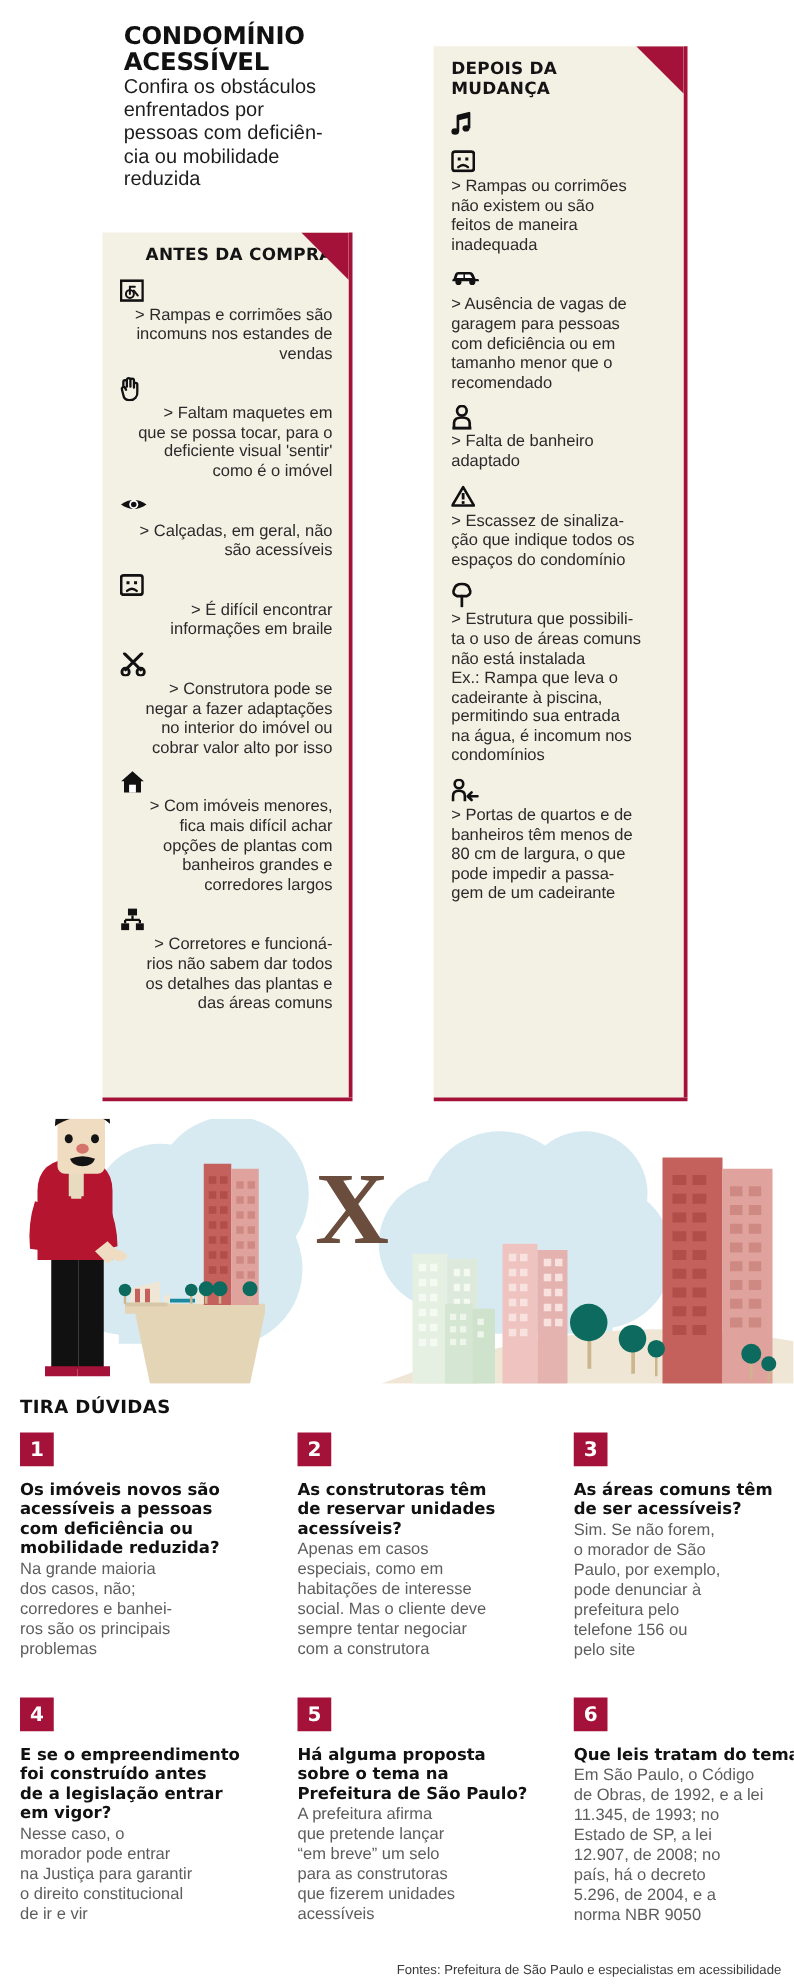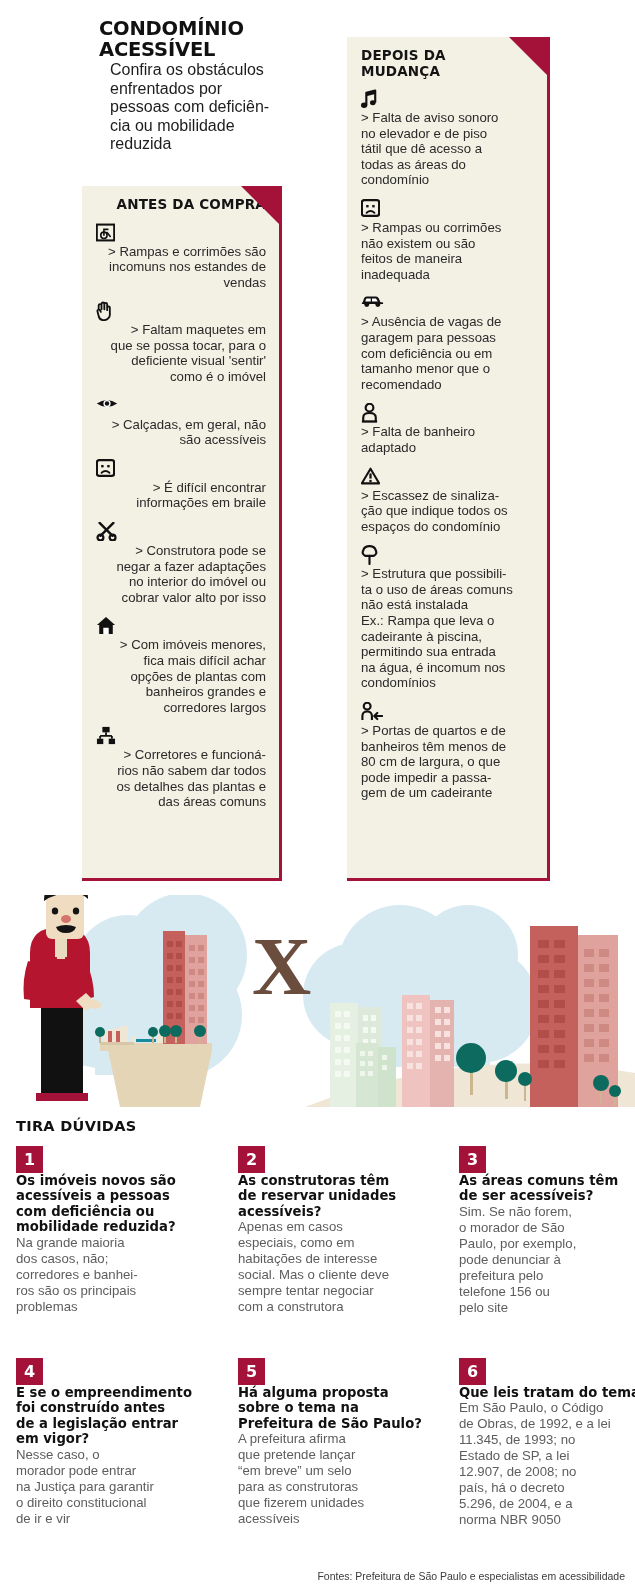--- a/index.html
+++ b/index.html
@@ -16,21 +16,20 @@
   #title-block{position:absolute;left:99px;top:18px;width:180px;}
   #main-title{
     font-size:19.5px;line-height:21px;font-weight:bold;
     letter-spacing:-0.2px;color:#111;margin:0;
     font-family:"DejaVu Sans","Liberation Sans",sans-serif;
   }
   #main-title .l2{display:block;}
   #subtitle{
     font-size:16px;line-height:18.6px;color:#1d1d1d;margin-top:1px;
     font-family:"Liberation Sans",sans-serif;
-    margin-left:11px;
   }
   #subtitle div{white-space:nowrap;}
 
   
   .panel{position:absolute;background:#f3f0e4;box-sizing:border-box;}
   .panel .edge-r{position:absolute;right:-3px;top:0;bottom:0;width:3px;background:#a4123a;}
   .panel .edge-b{position:absolute;left:0;right:-3px;bottom:-3px;height:3px;background:#a4123a;}
   .fold{position:absolute;right:0;top:0;width:38px;height:38px;overflow:hidden;}
   .fold .tri{position:absolute;right:0;top:0;width:0;height:0;
     border-left:38px solid transparent;border-top:38px solid #a4123a;}
@@ -63,21 +62,21 @@
     position:absolute;left:16px;top:11px;font-weight:bold;font-size:14.5px;
     letter-spacing:0.3px;color:#111;
     font-family:"DejaVu Sans","Liberation Sans",sans-serif;
     text-align:right;
   }
   .faq-grid{position:absolute;left:0;top:39px;width:635px;}
   .faq-cell{position:absolute;width:180px;}
   .num-box{width:27px;height:27px;background:#a4123a;color:#fff;
     font-weight:bold;font-size:16px;line-height:27px;text-align:center;
     font-family:"DejaVu Sans","Liberation Sans",sans-serif;}
-  .faq-q{font-weight:bold;font-size:13.2px;line-height:15.4px;color:#111;margin-top:0;
+  .faq-q{font-weight:bold;font-size:13.2px;line-height:15.4px;color:#111;margin-top:12px;
     font-family:"DejaVu Sans","Liberation Sans",sans-serif;}
   .faq-a{font-size:13.2px;line-height:16px;color:#5d5d5d;}
   .faq-q .ln,.faq-a .ln{display:block;white-space:nowrap;}
 
   #source{position:absolute;right:10px;top:1570px;font-size:10.5px;color:#3a3a3a;
     font-family:"Liberation Sans",sans-serif;}
 </style>
 </head>
 <body>
 
@@ -222,27 +221,20 @@
     <div class="items" id="depois-items">
         <div class="item">
           <span class="ico">
             <svg width="16" height="20" viewBox="0 0 18 22">
               <path d="M6 18 L6 4 L16 1.5 L16 15" fill="none" stroke="#111" stroke-width="2.4" stroke-linejoin="round"></path>
               <path d="M6 4 L16 1.5 L16 5.5 L6 8 Z" fill="#111"></path>
               <ellipse cx="3.5" cy="18" rx="3.5" ry="3" fill="#111"></ellipse>
               <ellipse cx="13.3" cy="15.2" rx="3.2" ry="2.8" fill="#111"></ellipse>
             </svg>
           </span>
-          <div class="itxt">
-            <span class="ln">&gt; Falta de aviso sonoro</span>
-            <span class="ln">no elevador e de piso</span>
-            <span class="ln">tátil que dê acesso a</span>
-            <span class="ln">todas as áreas do</span>
-            <span class="ln">condomínio</span>
-          </div>
         </div>
         <div class="item">
           <span class="ico">
             <svg width="19" height="18" viewBox="0 0 22 20">
               <rect x="1" y="1" width="20" height="18" rx="2.5" fill="none" stroke="#111" stroke-width="2.6"></rect>
               <rect x="6" y="6.5" width="2.8" height="2.8" fill="#111"></rect>
               <rect x="13" y="6.5" width="2.8" height="2.8" fill="#111"></rect>
               <path d="M6.5 15.5 Q11 11.5 15.5 15.5" fill="none" stroke="#111" stroke-width="2.2" stroke-linecap="round"></path>
             </svg>
           </span>

